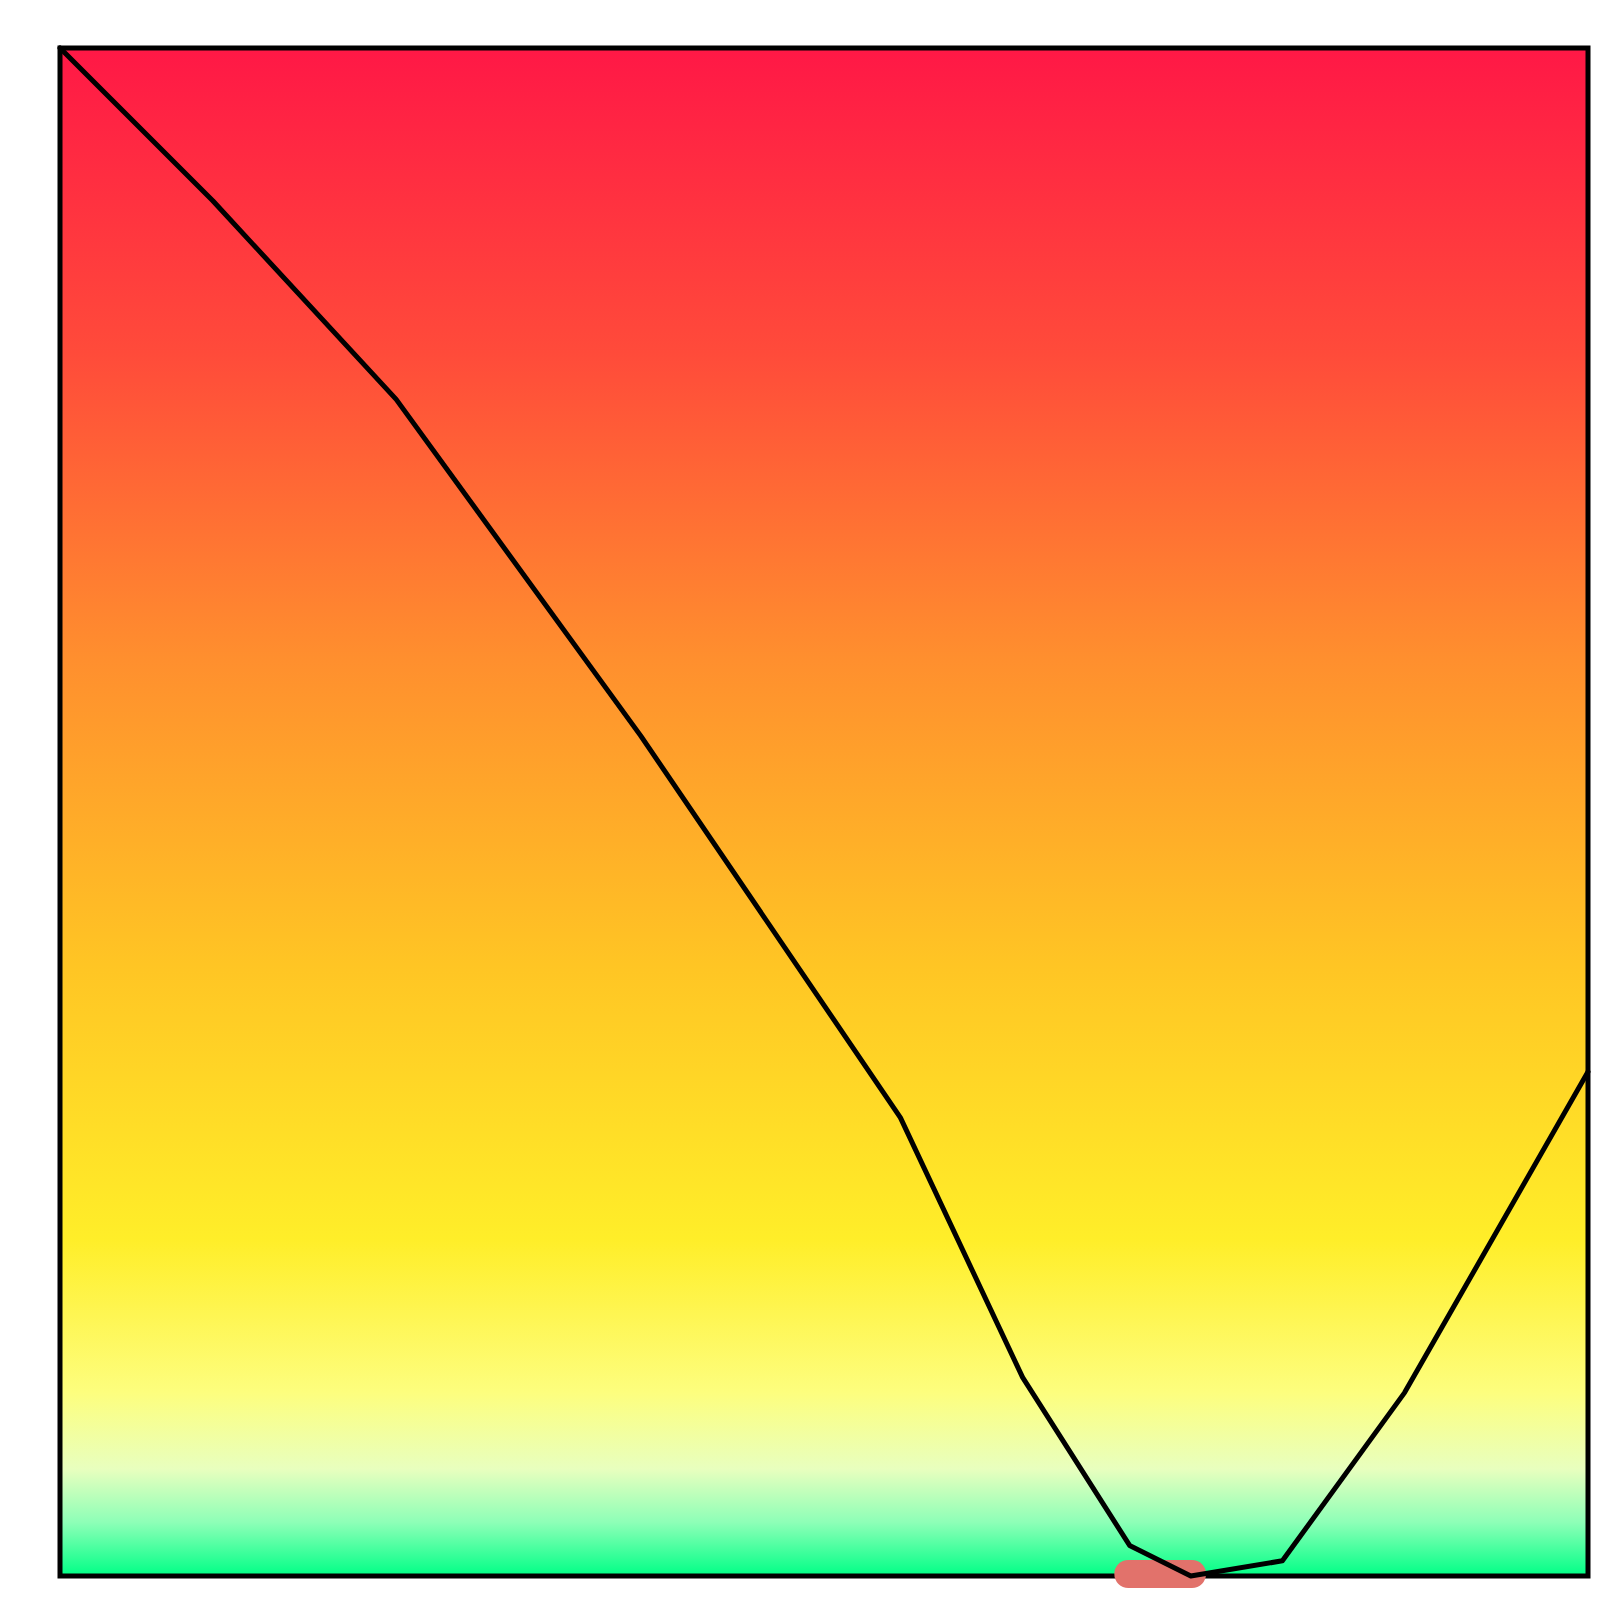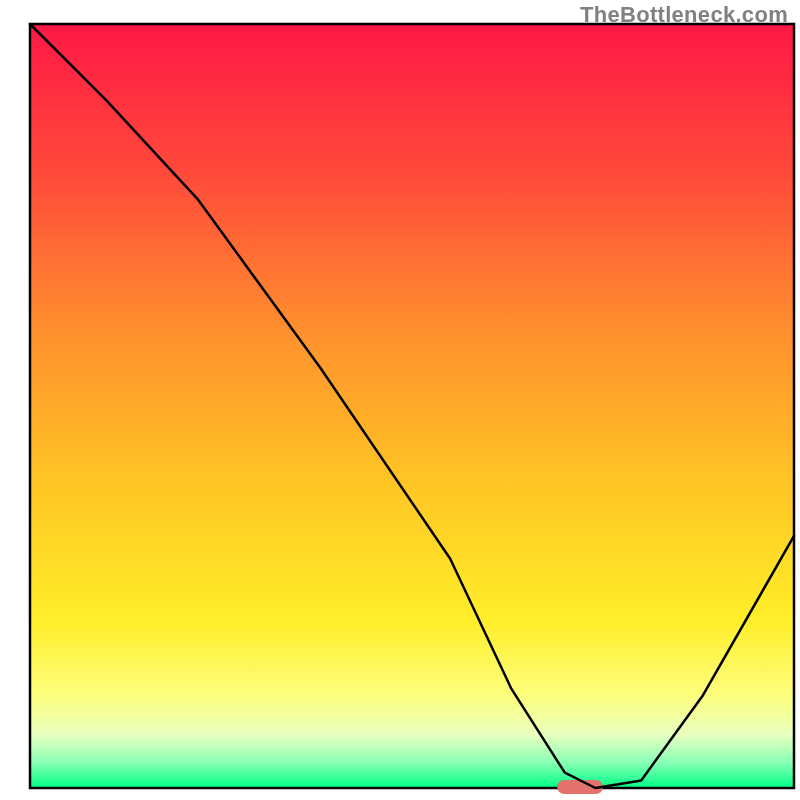--- a/index.html
+++ b/index.html
@@ -28,21 +28,20 @@
   svg {
     position: absolute;
     top: 0;
     left: 0;
   }
 </style>
 </head>
 <body>
 
 <div class="frame">
-  <div class="watermark">TheBottleneck.com</div>
 
   <svg id="chart-svg" width="800" height="800" viewBox="0 0 800 800">
       <defs>
         <linearGradient id="bg-grad" x1="0" y1="0" x2="0" y2="1">
           <stop offset="0%" stop-color="#ff1846"></stop>
           <stop offset="20%" stop-color="#ff4b3a"></stop>
           <stop offset="40%" stop-color="#ff8f2e"></stop>
           <stop offset="60%" stop-color="#ffc524"></stop>
           <stop offset="78%" stop-color="#ffee29"></stop>
           <stop offset="88%" stop-color="#fdfe7e"></stop>

